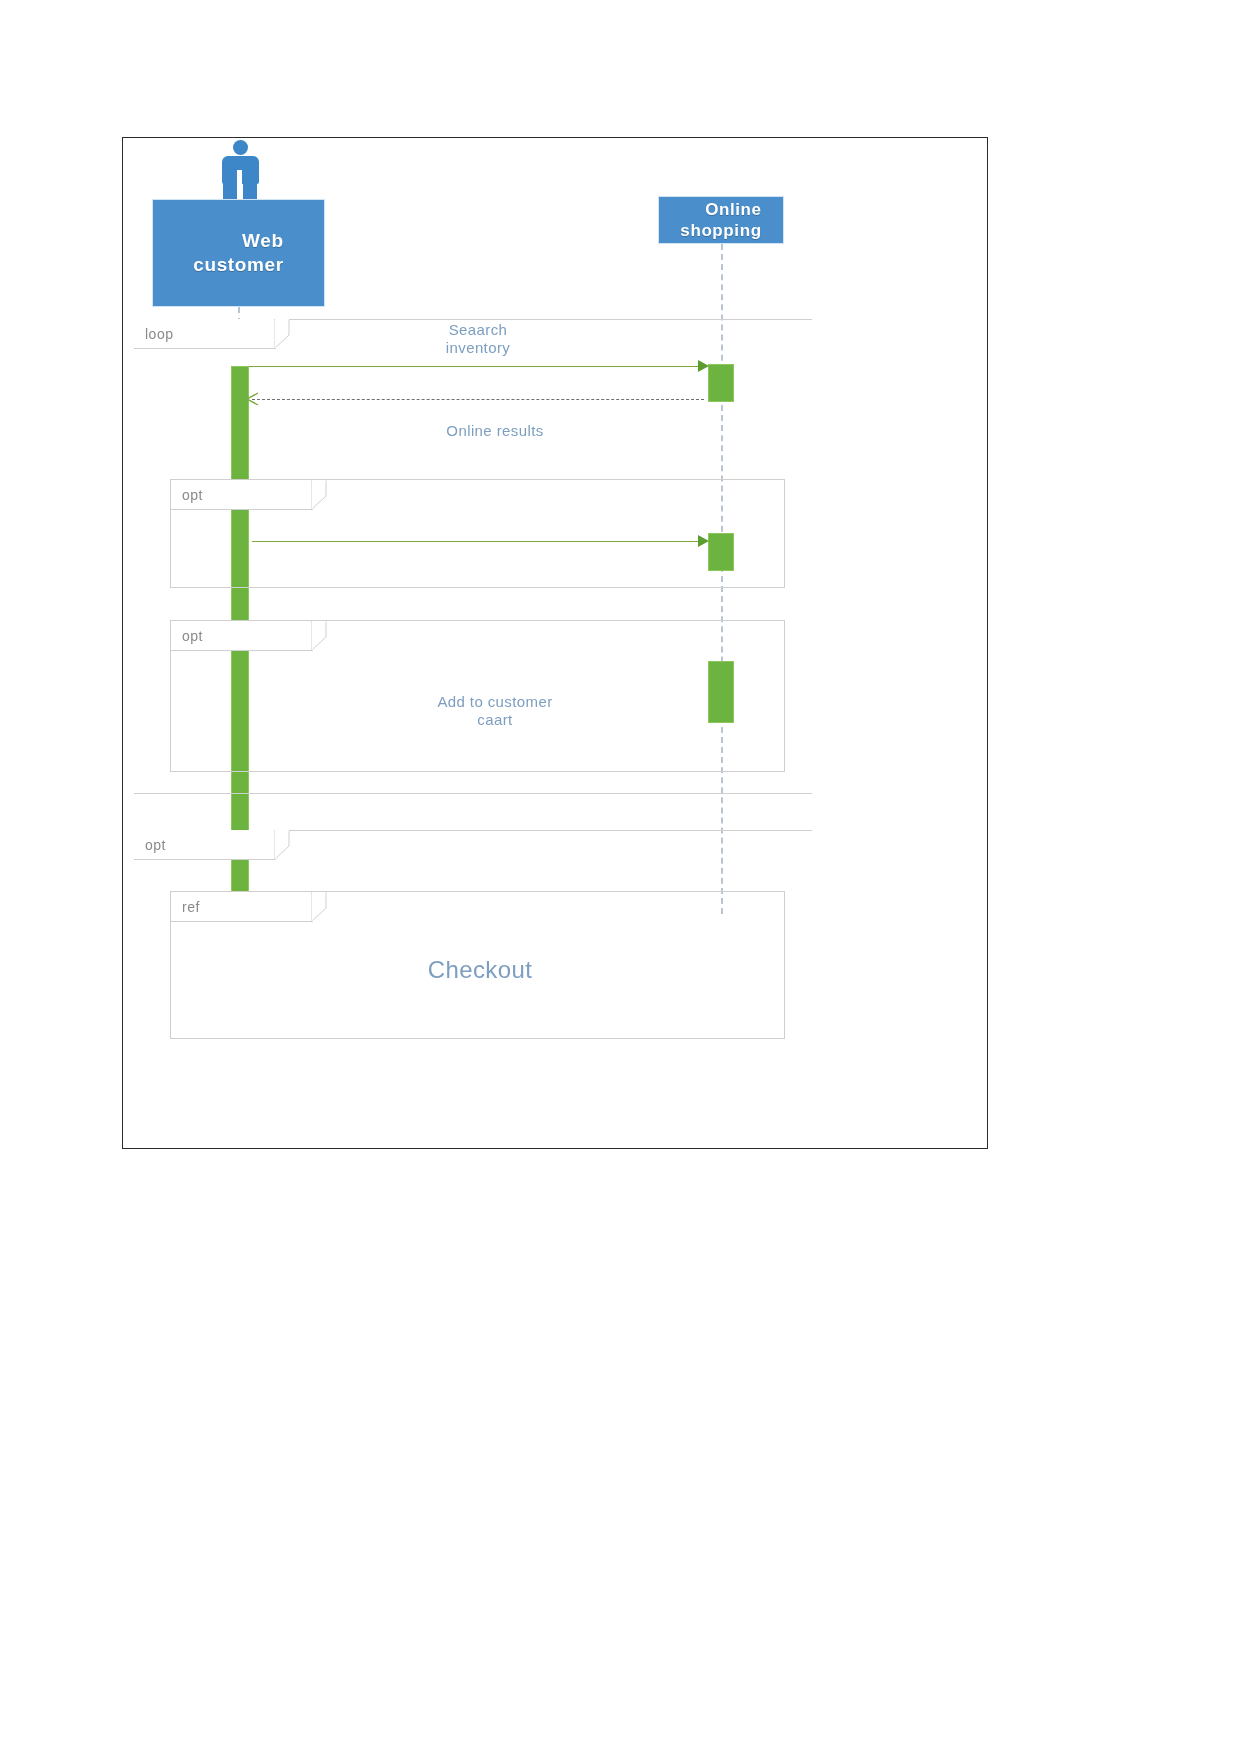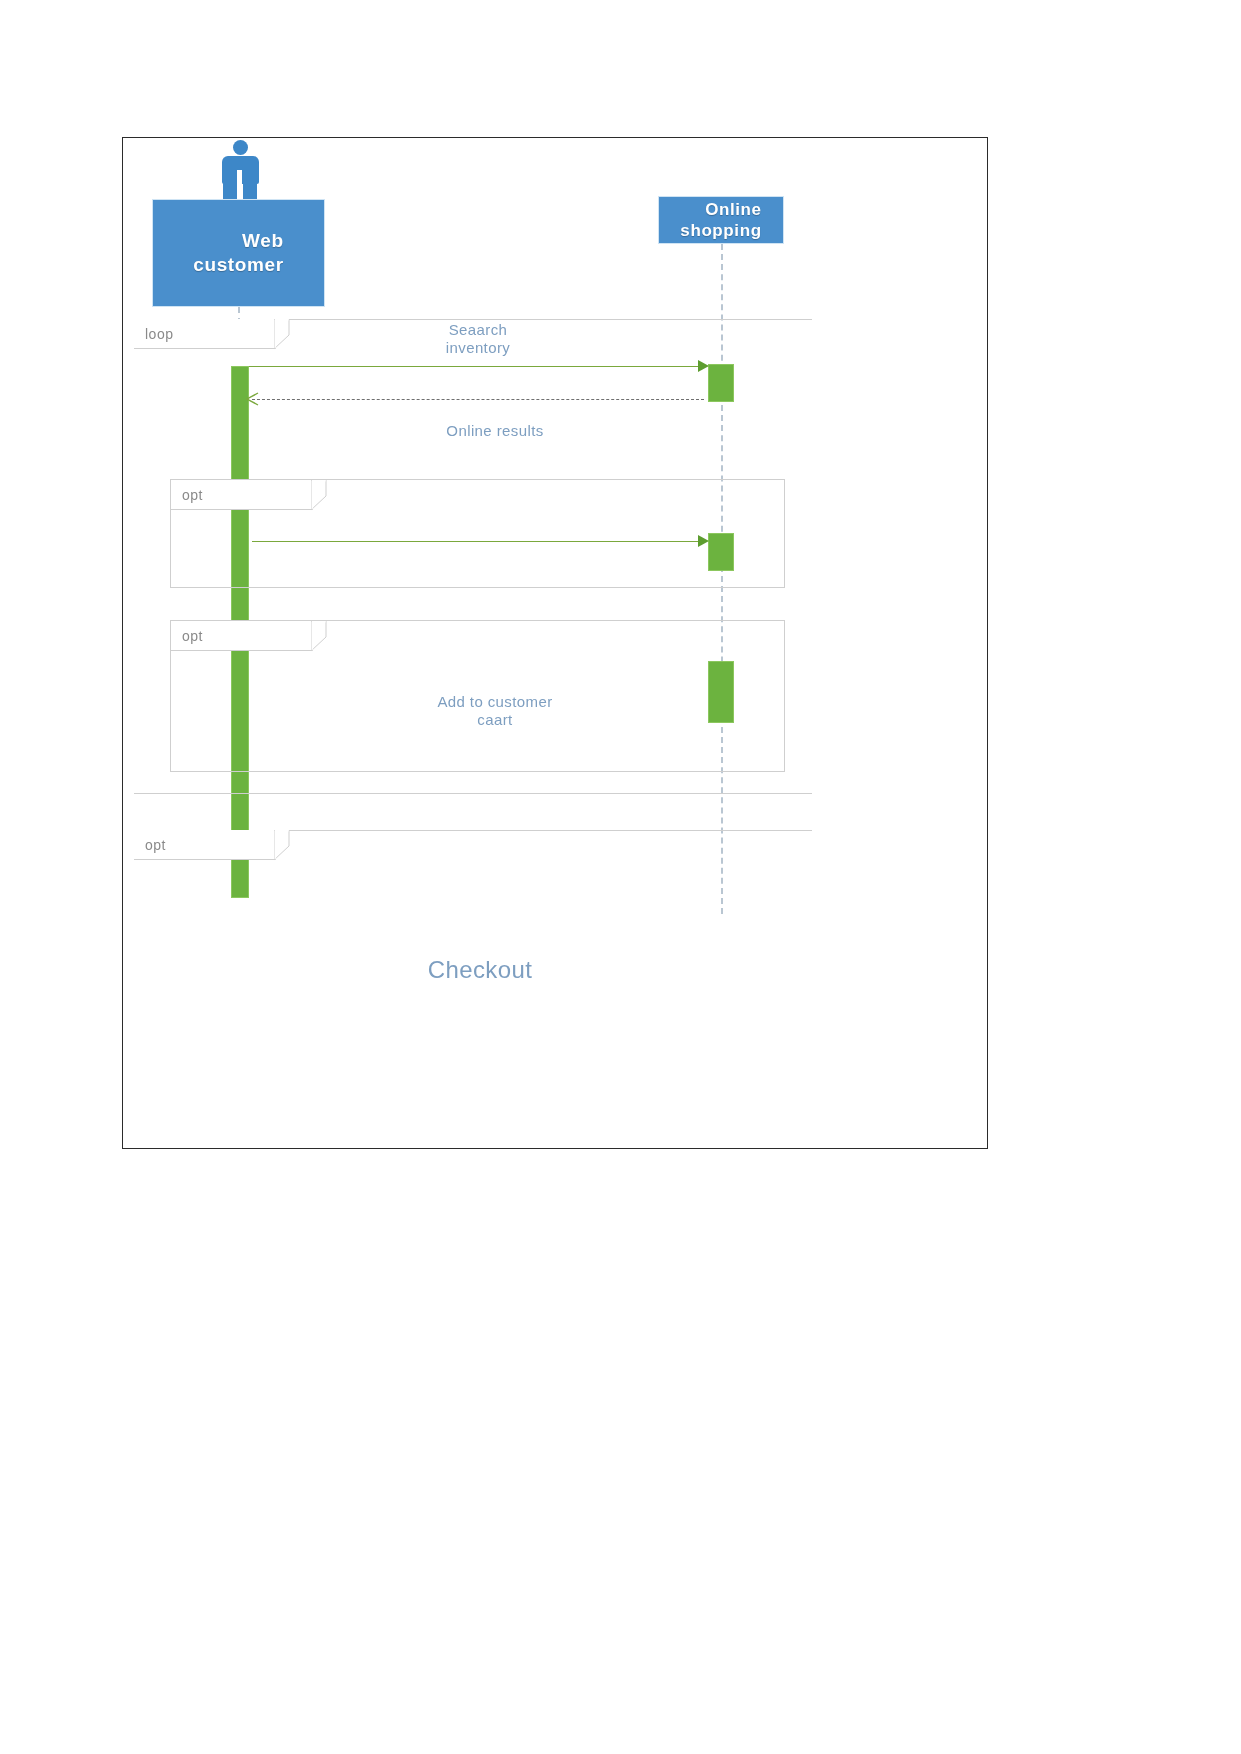--- a/index.html
+++ b/index.html
@@ -216,18 +216,28 @@
         <span>opt</span>
         <span class="frag-tab-notch">
           <svg width="16" height="31" viewBox="0 0 16 31">
             <path d="M0,0 L15,0 L15,16 L0,30 Z" fill="#ffffff" stroke="#cfcfcf" stroke-width="1"></path>
           </svg>
         </span>
       </div>
     </div>
   </div>
 
+  <div class="fragment" id="frag-ref">
+    <div class="frag-tab" style="width:142px;">
+      <span>ref</span>
+      <span class="frag-tab-notch">
+        <svg width="16" height="31" viewBox="0 0 16 31">
+          <path d="M0,0 L15,0 L15,16 L0,30 Z" fill="#ffffff" stroke="#cfcfcf" stroke-width="1"></path>
+        </svg>
+      </span>
+    </div>
+  </div>
 
   <div class="msg-label" id="label-checkout">
     <div>Checkout</div>
   </div>
 
 </div>
 
 </body></html>

